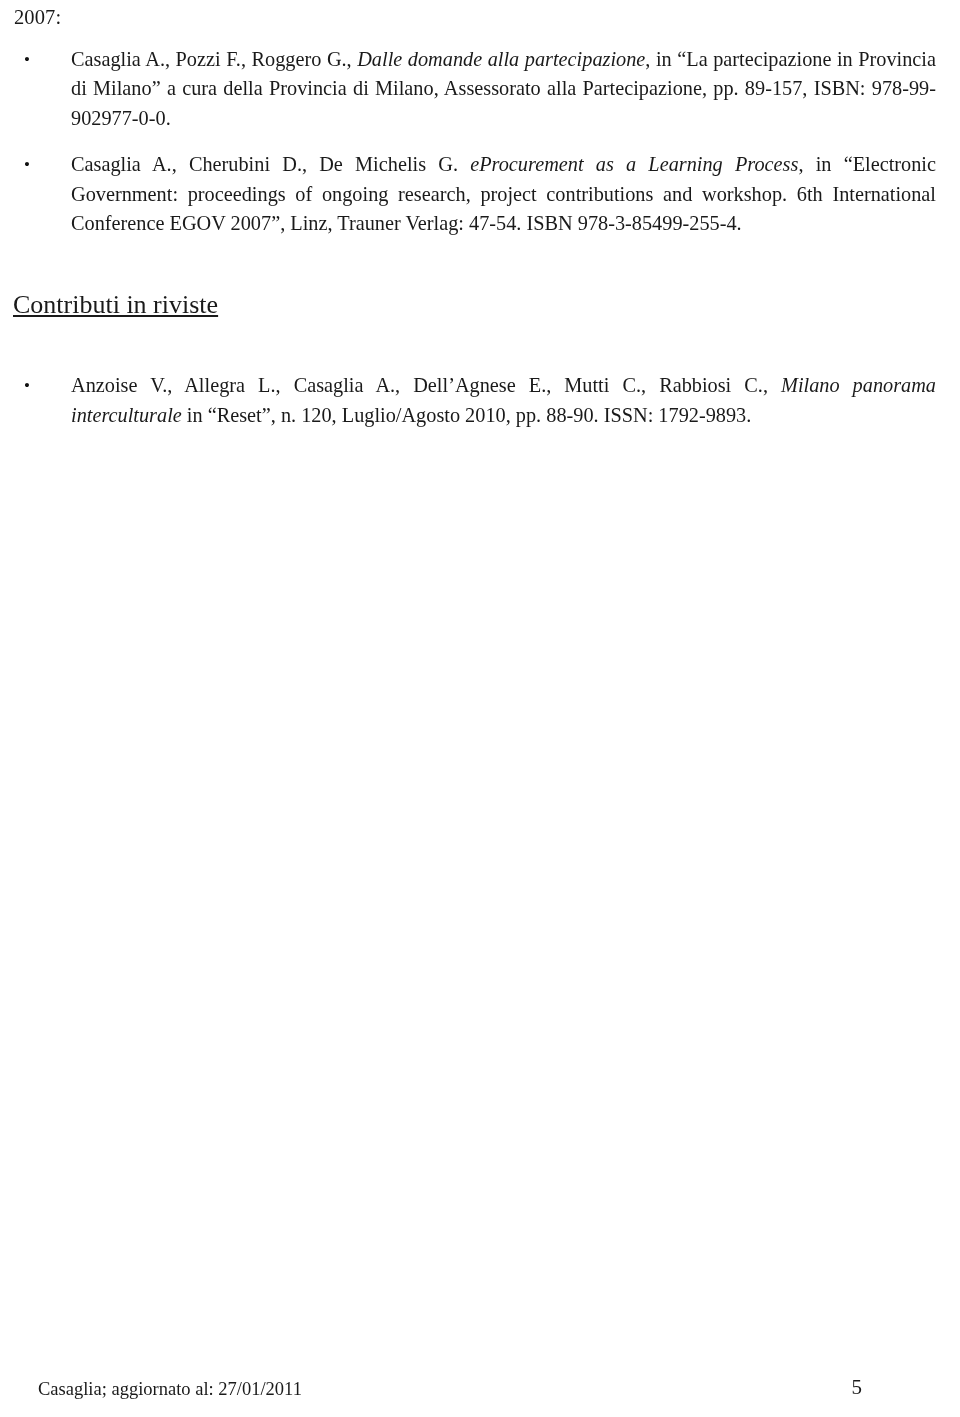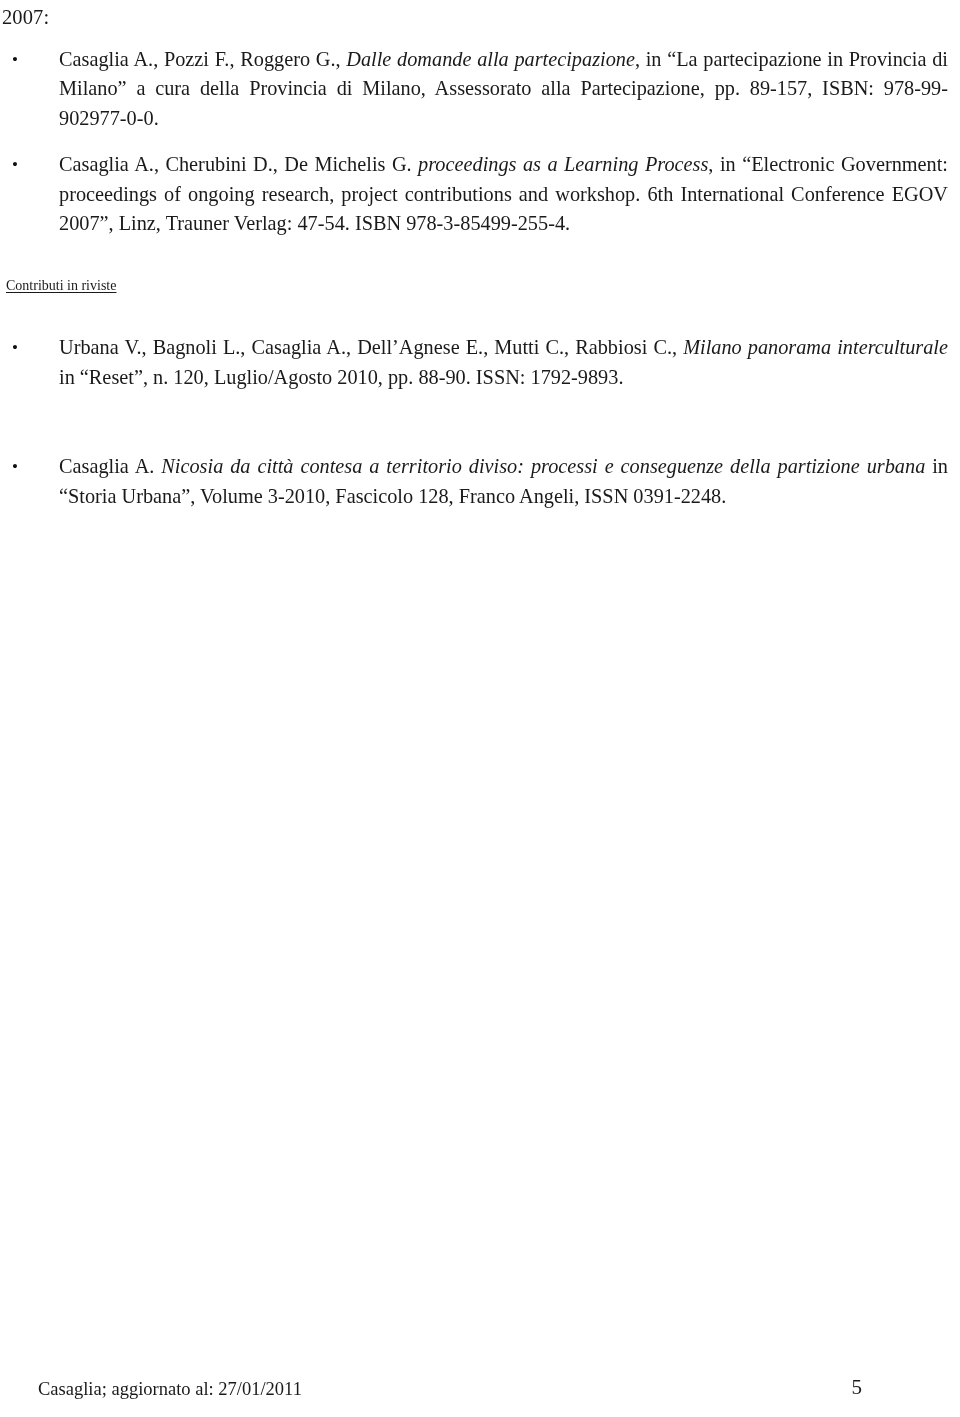--- a/index.html
+++ b/index.html
@@ -27,38 +27,38 @@
   .content {
     position: absolute;
     left: 2px;
     top: 4px;
     width: 946px;
   }
 
   .year-heading {
     font-size: 20.5px;
     line-height: 27px;
-    margin: 0 0 14px 0;
+    margin: 0 0 14px 12px;
     letter-spacing: 0.1px;
   }
 
   .section-heading {
-    font-size: 14px;
+    font-size: 26px;
     line-height: 27px;
-    margin: 4px;
+    margin: 11px;
     text-decoration: underline;
     text-underline-offset: 2px;
     display: inline-block;
   }
 
   .section-heading-wrap { margin: 0; }
 
   ul.biblist {
     list-style: none;
-    margin: 0;
+    margin: 12px;
     padding: 0;
   }
 
   li.bib-item {
     position: relative;
     padding-left: 57px;
     margin: 0 0 17px 0;
     font-size: 20.3px;
     line-height: 29.4px;
     text-align: justify;
@@ -112,50 +112,47 @@
 
   <div class="content">
 
     <div class="year-heading">2007:</div>
 
     <ul class="biblist">
       <li class="bib-item">
         <span>Casaglia A., Pozzi F., Roggero G., </span><span class="it">Dalle domande alla partecipazione</span><span>, in “La partecipazione in Provincia di Milano” a cura della Provincia di Milano, Assessorato alla Partecipazione, pp. 89-157, ISBN: 978-99-902977-0-0.</span>
       </li>
       <li class="bib-item">
-        <span>Casaglia A., Cherubini D., De Michelis G. </span><span class="it">proceedings as a Learning Process</span><span>, in “Electronic Government: proceedings of ongoing research, project contributions and workshop. 6th International Conference EGOV 2007”, Linz, Trauner Verlag: 47-54. ISBN 978-3-85499-255-4.</span>
+        <span>Casaglia A., Cherubini D., De Michelis G. </span><span class="it">eProcurement as a Learning Process</span><span>, in “Electronic Government: proceedings of ongoing research, project contributions and workshop. 6th International Conference EGOV 2007”, Linz, Trauner Verlag: 47-54. ISBN 978-3-85499-255-4.</span>
       </li>
     </ul>
 
     <div class="gap-lg"></div>
 
     <div class="section-heading-wrap">
       <span class="section-heading">Contributi in riviste</span>
     </div>
 
     <div class="gap-md"></div>
 
 
     <div class="gap-xs"></div>
 
     <ul class="biblist">
       <li class="bib-item">
-        <span>Urbana V., Bagnoli L., Casaglia A., Dell’Agnese E., Mutti C., Rabbiosi C., </span><span class="it">Milano panorama interculturale</span><span> in “Reset”, n. 120, Luglio/Agosto 2010, pp. 88-90. ISSN: 1792-9893.</span>
+        <span>Anzoise V., Allegra L., Casaglia A., Dell’Agnese E., Mutti C., Rabbiosi C., </span><span class="it">Milano panorama interculturale</span><span> in “Reset”, n. 120, Luglio/Agosto 2010, pp. 88-90. ISSN: 1792-9893.</span>
       </li>
     </ul>
 
     <div class="gap-lg"></div>
 
 
     <div class="gap-lg"></div>
 
     <ul class="biblist">
-      <li class="bib-item">
-        <span>Casaglia A. </span><span class="it">Nicosia da città contesa a territorio diviso: processi e conseguenze della partizione urbana</span><span> in “Storia Urbana”, Volume 3-2010, Fascicolo 128, Franco Angeli, ISSN 0391-2248.</span>
-      </li>
     </ul>
 
   </div>
 
   <div class="footer">
     <div class="footer-left">Casaglia; aggiornato al: 27/01/2011</div>
     <div class="footer-right">5</div>
   </div>
 
 </div>

